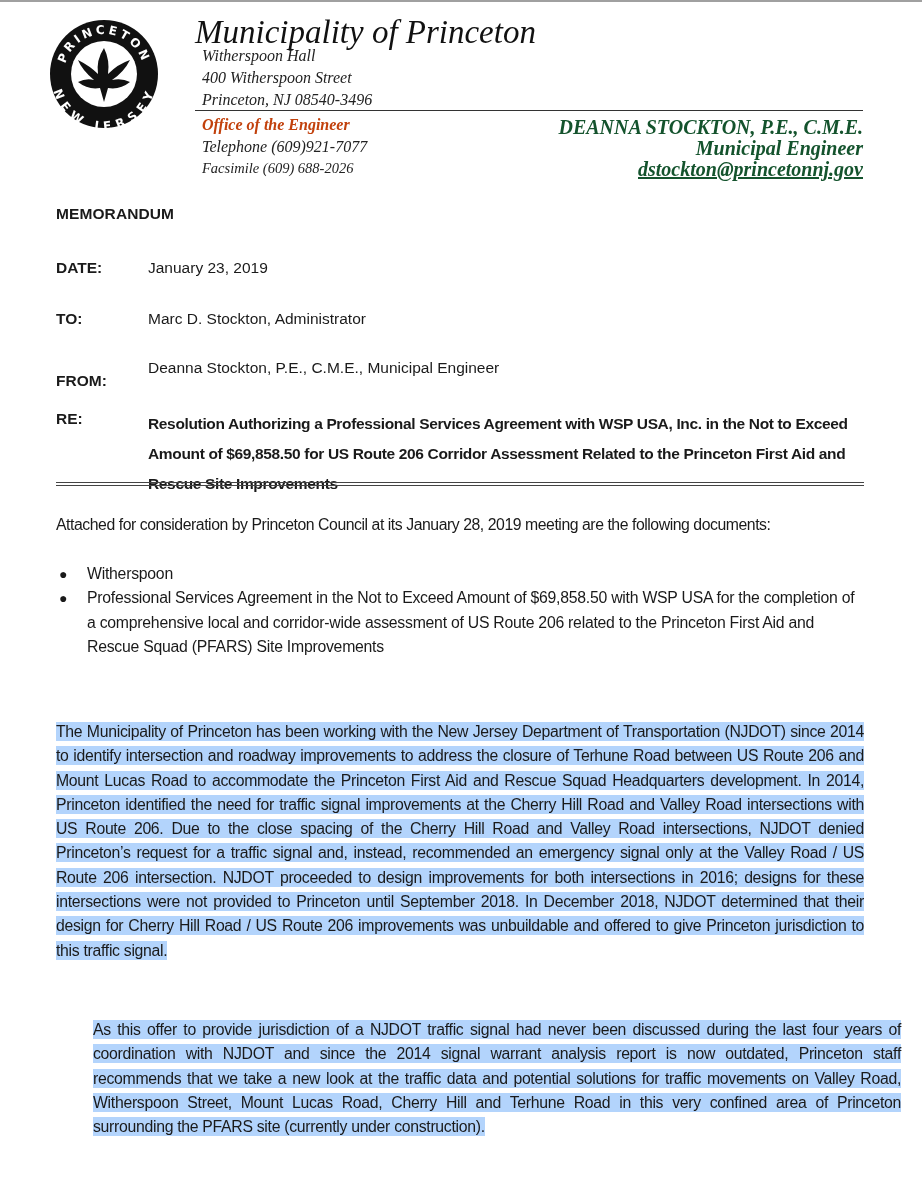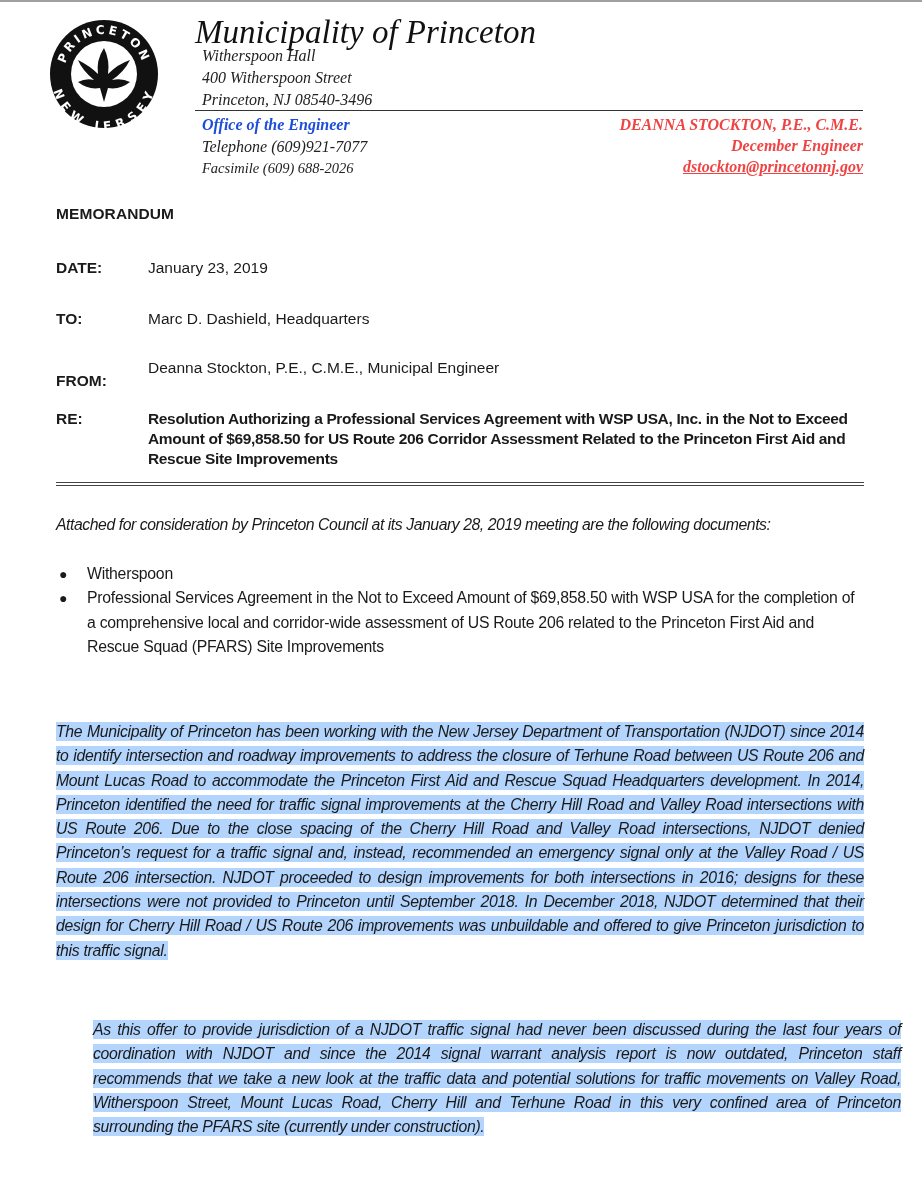--- a/index.html
+++ b/index.html
@@ -9,33 +9,33 @@
     }
     .topbar { position: absolute; left: 0; top: 0; width: 922px; height: 2px; background: #a0a0a0; }
     .serif { font-family: "Liberation Serif", "DejaVu Serif", serif; font-style: italic; }
     .sans { font-family: "Liberation Sans", "DejaVu Sans", sans-serif; }
 
     
     .logo { position: absolute; left: 48px; top: 18px; width: 112px; height: 112px; }
     .lh-title { position: absolute; left: 195px; top: 14px; font-size: 33px; color: #111; white-space: nowrap; }
     .lh-line { position: absolute; left: 202px; font-size: 16px; color: #222; white-space: nowrap; }
     .lh-rule { position: absolute; left: 195px; top: 110px; width: 668px; height: 1px; background: #333; }
-    .lh-bold { font-weight: bold; color: #1d4ed8; }
-    .lh-right { position: absolute; right: 59px; text-align: right; font-size: 16px; white-space: nowrap; color: #ef4444; }
+    .lh-bold { font-weight: bold; color: #c2410c; }
+    .lh-right { position: absolute; right: 59px; text-align: right; font-size: 20px; white-space: nowrap; color: #14532d; }
     .lh-email { text-decoration: underline; font-weight: bold; }
 
     
     .memo-head { position: absolute; left: 56px; top: 205px; font-size: 15.5px; font-weight: bold; letter-spacing: 0.1px; }
     .field-label { position: absolute; left: 56px; font-size: 15.5px; font-weight: bold; }
     .field-value { position: absolute; left: 148px; font-size: 15.5px; white-space: nowrap; }
-    .re-value { position: absolute; left: 148px; top: 409px; width: 716px; font-size: 15.5px; font-weight: bold; line-height: 20px; letter-spacing: -0.35px; }
+    .re-value { position: absolute; left: 148px; top: 409px; width: 716px; font-size: 15.5px; font-weight: bold; line-height: 30px; letter-spacing: -0.35px; }
     .dbl-rule { position: absolute; left: 56px; top: 482px; width: 808px; height: 4px; border-top: 1.5px solid #444; border-bottom: 1.5px solid #444; box-sizing: border-box; }
 
     
-    .para { position: absolute; left: 56px; width: 808px; font-size: 15.8px; line-height: 24.3px; font-style: italic; }
+    .para { position: absolute; left: 56px; width: 808px; font-size: 15.8px; line-height: 24.3px; }
     .intro { top: 513px; letter-spacing: -0.45px; }
     .bullets { position: absolute; left: 56px; top: 562px; width: 808px; margin: 0; padding: 0; list-style: none; font-size: 15.8px; line-height: 24.3px; }
     .bullets li { position: relative; padding-left: 31px; letter-spacing: -0.25px; }
     .bullets .dot { position: absolute; left: 3px; top: 0; font-size: 14px; }
     .hl-para { text-align: justify; letter-spacing: -0.3px; }
     .hl-para .hl { background: #b3d4fc; box-decoration-break: clone; -webkit-box-decoration-break: clone; padding: 1px 0; }
     .p1 { top: 692px; margin-top: 28px; }
     .p2 { top: 1018px; padding-left: 37px; }
   </style>
 </head>
@@ -64,31 +64,31 @@
   <div class="lh-title serif">Municipality of Princeton</div>
   <div class="lh-line serif" style="top:47px">Witherspoon Hall</div>
   <div class="lh-line serif" style="top:69px">400 Witherspoon Street</div>
   <div class="lh-line serif" style="top:91px">Princeton, NJ 08540-3496</div>
   <div class="lh-rule"></div>
   <div class="lh-line serif lh-bold" style="top:116px">Office of the Engineer</div>
   <div class="lh-line serif" style="top:138px; font-size:16px">Telephone (609)921-7077</div>
   <div class="lh-line serif" style="top:160px; font-size:14.5px">Facsimile (609) 688-2026</div>
 
   <div class="lh-right serif lh-bold" style="top:116px">DEANNA STOCKTON, P.E., C.M.E.</div>
-  <div class="lh-right serif lh-bold" style="top:137px">December Engineer</div>
+  <div class="lh-right serif lh-bold" style="top:137px">Municipal Engineer</div>
   <div class="lh-right serif lh-email" style="top:158px">dstockton@princetonnj.gov</div>
 </div>
 
 <div class="memo-head sans">MEMORANDUM</div>
 
 <div class="field-label sans" style="top:259px">DATE:</div>
 <div class="field-value sans" style="top:259px">January 23, 2019</div>
 
 <div class="field-label sans" style="top:310px">TO:</div>
-<div class="field-value sans" style="top:310px">Marc D. Dashield, Headquarters</div>
+<div class="field-value sans" style="top:310px">Marc D. Stockton, Administrator</div>
 
 <div class="field-label sans" style="top:372px">FROM:</div>
 <div class="field-value sans" style="top:359px">Deanna Stockton, P.E., C.M.E., Municipal Engineer</div>
 
 <div class="field-label sans" style="top:410px">RE:</div>
 <div class="re-value sans">Resolution Authorizing a Professional Services Agreement with WSP USA, Inc. in the Not to Exceed Amount of $69,858.50 for US Route 206 Corridor Assessment Related to the Princeton First Aid and Rescue Site Improvements</div>
 
 <div class="dbl-rule"></div>
 
 <div class="para intro sans">Attached for consideration by Princeton Council at its January 28, 2019 meeting are the following documents:</div>

